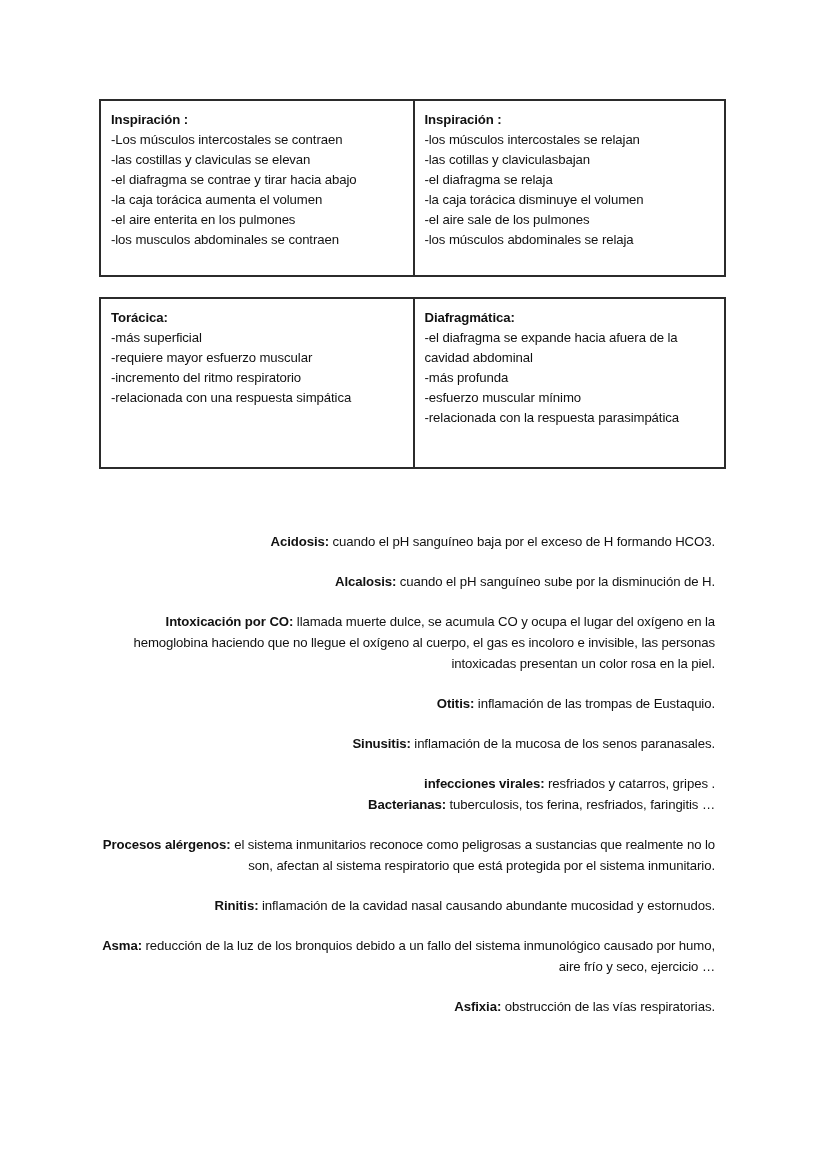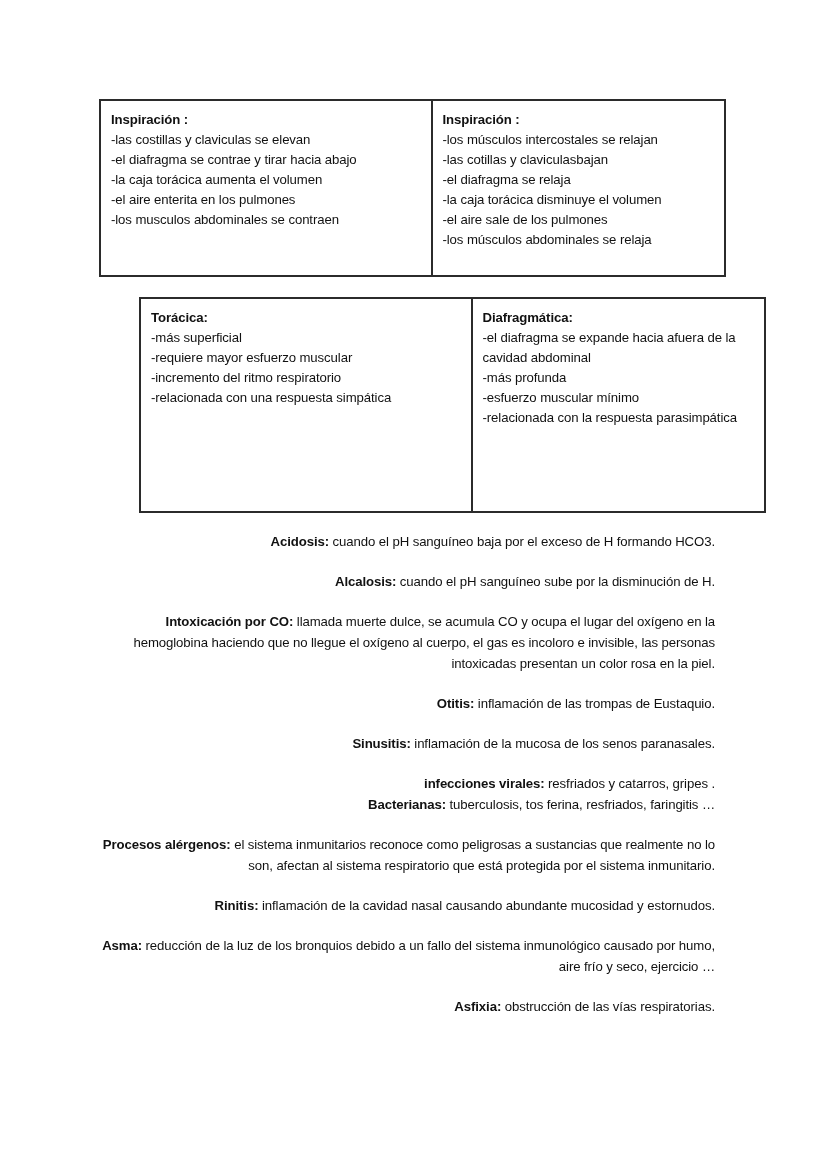--- a/index.html
+++ b/index.html
@@ -29,24 +29,23 @@
 
   
   .cmp-table {
     position: absolute;
     left: 99px;
     width: 627px;
     border: 2px solid #2b2b2b;
     box-sizing: border-box;
     display: flex;
     background: #ffffff;
-    gap: 18px;
   }
   #table-inspiracion-espiracion { top: 99px; height: 178px; }
-  #table-toracica-diafragmatica { top: 297px; height: 216px; margin-left: 40px; }
+  #table-toracica-diafragmatica { top: 297px; height: 172px; }
 
   .cmp-cell {
     box-sizing: border-box;
     padding: 9px 10px 6px 10px;
     flex: 0 0 50%;
     max-width: 50%;
   }
   .cmp-cell.cell-right {
     border-left: 2px solid #2b2b2b;
   }
@@ -96,20 +95,21 @@
 </style>
 </head>
 <body>
 
 <div class="page">
 
   <div class="cmp-table" id="table-inspiracion-espiracion">
     <div class="cmp-cell cell-left">
       <div class="cell-heading">Inspiración :</div>
       <ul class="cell-list">
+        <li>-Los músculos intercostales se contraen</li>
         <li>-las costillas y claviculas se elevan</li>
         <li>-el diafragma se contrae y tirar hacia abajo</li>
         <li>-la caja torácica aumenta el volumen</li>
         <li>-el aire enterita en los pulmones</li>
         <li>-los musculos abdominales se contraen</li>
       </ul>
     </div>
     <div class="cmp-cell cell-right">
       <div class="cell-heading">Inspiración :</div>
       <ul class="cell-list">

